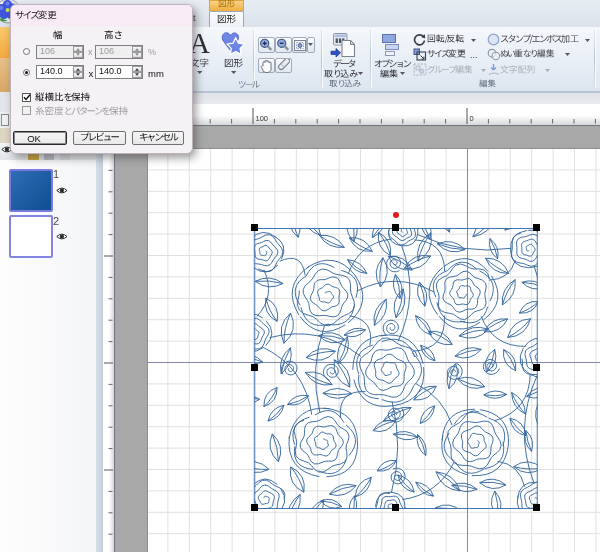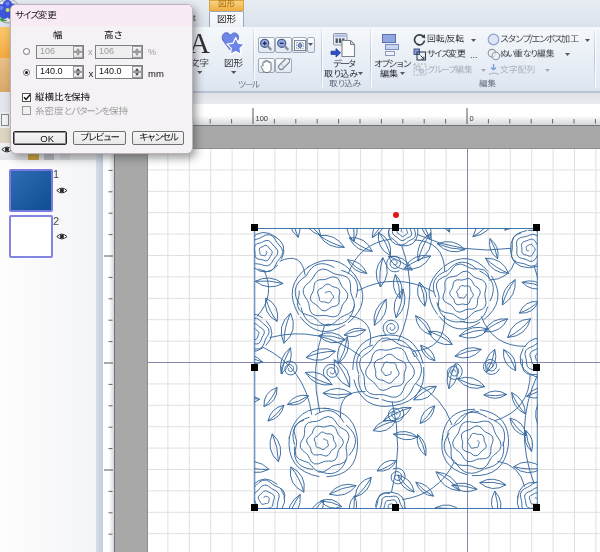--- a/index.html
+++ b/index.html
@@ -404,20 +404,20 @@
     <path d="M1 3.2 L3 5.4 L7 0.8" fill="none" stroke="#111" stroke-width="1.4"></path>
   </svg>
 <svg style="position:absolute;left:34.5px;top:91.5px;overflow:visible" width="57" height="11">
     <path transform="translate(0,8.4)" d="M7.0 -5.4L7.6 -5.4L7.6 0.1L7.0 0.1ZM5.7 -7.7L6.3 -7.9Q6.5 -7.5 6.7 -6.9Q6.9 -6.4 6.9 -6.0L6.3 -5.8Q6.3 -6.1 6.2 -6.4Q6.1 -6.7 6.0 -7.1Q5.9 -7.4 5.7 -7.7ZM6.2 -2.3Q6.3 -1.6 6.6 -1.1Q6.8 -0.6 7.1 -0.4Q7.3 -0.2 7.7 -0.1Q8.0 0.0 8.3 0.0Q8.4 0.0 8.6 0.0Q8.8 0.0 8.9 0.0Q9.1 0.0 9.2 0.0Q9.2 0.1 9.1 0.2Q9.1 0.3 9.1 0.4Q9.0 0.6 9.0 0.7L8.8 0.7L8.3 0.7Q7.8 0.7 7.5 0.5Q7.1 0.4 6.7 0.1Q6.4 -0.2 6.1 -0.7Q5.9 -1.2 5.7 -2.1ZM7.3 -3.2L9.0 -3.2L9.0 -2.6L7.3 -2.6ZM5.5 -5.7L9.1 -5.7L9.1 -5.1L5.5 -5.1ZM8.1 -8.0L8.8 -7.8Q8.7 -7.3 8.5 -6.8Q8.3 -6.2 8.1 -5.8L7.5 -6.0Q7.6 -6.2 7.7 -6.6Q7.9 -6.9 8.0 -7.3Q8.1 -7.7 8.1 -8.0ZM5.7 -3.8L6.2 -3.8L6.2 -3.0Q6.2 -2.4 6.2 -1.8Q6.1 -1.1 5.9 -0.5Q5.7 0.2 5.3 0.8Q5.2 0.7 5.1 0.6Q4.9 0.4 4.8 0.4Q5.2 -0.2 5.4 -0.8Q5.6 -1.4 5.6 -1.9Q5.7 -2.5 5.7 -3.0ZM4.5 -8.0L5.1 -7.8Q4.9 -7.4 4.7 -7.0Q4.5 -6.6 4.2 -6.2Q3.9 -5.9 3.7 -5.6Q3.6 -5.7 3.5 -5.7Q3.5 -5.8 3.4 -5.9Q3.3 -6.0 3.2 -6.0Q3.6 -6.4 3.9 -6.9Q4.3 -7.4 4.5 -8.0ZM4.8 -6.0L5.4 -5.9Q5.2 -5.4 4.9 -4.9Q4.6 -4.5 4.3 -4.1Q4.0 -3.6 3.7 -3.3Q3.7 -3.4 3.6 -3.5Q3.5 -3.6 3.4 -3.7Q3.4 -3.8 3.3 -3.8Q3.7 -4.3 4.1 -4.8Q4.5 -5.4 4.8 -6.0ZM1.7 -8.0L2.3 -7.8Q2.2 -7.4 2.0 -7.0Q1.8 -6.7 1.6 -6.3Q1.4 -6.0 1.3 -5.7L0.8 -5.9Q0.9 -6.2 1.1 -6.5Q1.3 -6.9 1.4 -7.3Q1.6 -7.7 1.7 -8.0ZM2.7 -6.9L3.3 -6.6Q3.0 -6.1 2.6 -5.5Q2.2 -4.9 1.9 -4.3Q1.5 -3.8 1.2 -3.4L0.7 -3.6Q1.0 -3.9 1.2 -4.3Q1.5 -4.7 1.8 -5.2Q2.0 -5.6 2.3 -6.1Q2.5 -6.5 2.7 -6.9ZM0.4 -6.0L0.7 -6.5Q0.9 -6.3 1.2 -6.0Q1.5 -5.8 1.7 -5.5Q1.9 -5.2 2.0 -5.0L1.6 -4.4Q1.5 -4.7 1.3 -5.0Q1.1 -5.2 0.8 -5.5Q0.6 -5.8 0.4 -6.0ZM2.3 -4.7L2.8 -4.9Q3.0 -4.6 3.1 -4.2Q3.3 -3.9 3.4 -3.6Q3.6 -3.3 3.6 -3.0L3.1 -2.8Q3.0 -3.0 2.9 -3.4Q2.8 -3.7 2.6 -4.0Q2.5 -4.4 2.3 -4.7ZM0.3 -3.8Q0.8 -3.8 1.6 -3.8Q2.4 -3.8 3.2 -3.8L3.2 -3.3Q2.4 -3.2 1.7 -3.2Q1.0 -3.2 0.4 -3.1ZM2.6 -2.4L3.1 -2.6Q3.3 -2.1 3.4 -1.6Q3.6 -1.1 3.6 -0.7L3.1 -0.5Q3.0 -0.9 2.9 -1.4Q2.8 -2.0 2.6 -2.4ZM0.7 -2.5L1.3 -2.5Q1.2 -1.8 1.1 -1.1Q0.9 -0.5 0.7 -0.0Q0.6 -0.1 0.5 -0.2Q0.3 -0.2 0.2 -0.3Q0.4 -0.7 0.6 -1.3Q0.7 -1.9 0.7 -2.5ZM1.7 -3.5L2.3 -3.5L2.3 0.8L1.7 0.8ZM4.1 -4.5L4.7 -5.0L4.8 -5.0L4.8 0.8L4.1 0.8ZM13.0 -5.6L18.6 -5.6L18.6 -4.9L13.0 -4.9ZM13.3 -7.1L18.4 -7.1L18.4 -6.5L13.3 -6.5ZM14.4 -8.0L15.1 -8.0L15.1 -5.2L14.4 -5.2ZM15.4 -5.2L16.1 -5.2L16.1 -1.3L15.4 -1.3ZM16.6 -8.0L17.3 -8.0L17.3 -5.1L16.6 -5.1ZM14.0 -2.4L14.0 -1.6L17.6 -1.6L17.6 -2.4ZM14.0 -3.7L14.0 -2.9L17.6 -2.9L17.6 -3.7ZM13.4 -4.2L18.3 -4.2L18.3 -1.0L13.4 -1.0ZM14.7 -0.8L15.3 -0.5Q15.0 -0.2 14.7 0.0Q14.3 0.2 13.9 0.4Q13.6 0.6 13.2 0.8Q13.1 0.7 13.0 0.5Q12.8 0.4 12.7 0.3Q13.1 0.2 13.5 -0.0Q13.8 -0.2 14.1 -0.4Q14.5 -0.6 14.7 -0.8ZM10.0 -5.9L13.1 -5.9L13.1 -5.3L10.0 -5.3ZM11.3 -8.0L12.0 -8.0L12.0 0.7L11.3 0.7ZM11.3 -5.5L11.7 -5.4Q11.6 -4.8 11.5 -4.2Q11.3 -3.6 11.1 -3.0Q10.9 -2.4 10.6 -1.9Q10.4 -1.4 10.1 -1.0Q10.1 -1.2 9.9 -1.4Q9.8 -1.5 9.8 -1.7Q10.0 -2.0 10.2 -2.4Q10.5 -2.9 10.7 -3.4Q10.9 -3.9 11.0 -4.5Q11.2 -5.0 11.3 -5.5ZM11.9 -4.6Q12.0 -4.5 12.2 -4.3Q12.4 -4.1 12.6 -3.8Q12.7 -3.5 12.9 -3.3Q13.1 -3.0 13.1 -2.9L12.7 -2.4Q12.7 -2.5 12.5 -2.8Q12.4 -3.1 12.2 -3.4Q12.0 -3.7 11.9 -3.9Q11.7 -4.2 11.6 -4.3ZM16.4 -0.4L16.9 -0.8Q17.2 -0.7 17.5 -0.4Q17.9 -0.2 18.2 -0.0Q18.5 0.2 18.7 0.3L18.2 0.8Q18.0 0.6 17.7 0.4Q17.4 0.2 17.0 -0.0Q16.7 -0.2 16.4 -0.4ZM21.1 -5.0L23.5 -5.0L23.5 -4.3L21.1 -4.3ZM20.6 -7.9L21.4 -7.9L21.4 -0.2L20.6 -0.0ZM19.4 -0.2Q19.9 -0.3 20.7 -0.5Q21.4 -0.6 22.2 -0.8Q23.0 -1.0 23.8 -1.2L23.9 -0.5Q23.1 -0.3 22.4 -0.1Q21.6 0.1 20.9 0.2Q20.2 0.4 19.6 0.5ZM27.3 -5.9L27.8 -5.3Q27.4 -5.0 26.9 -4.7Q26.3 -4.5 25.8 -4.2Q25.2 -4.0 24.7 -3.7Q24.7 -3.8 24.6 -4.0Q24.5 -4.2 24.4 -4.3Q25.0 -4.5 25.5 -4.8Q26.0 -5.1 26.5 -5.3Q27.0 -5.6 27.3 -5.9ZM24.2 -7.9L25.0 -7.9L25.0 -0.7Q25.0 -0.3 25.0 -0.2Q25.1 -0.1 25.5 -0.1Q25.6 -0.1 25.8 -0.1Q26.0 -0.1 26.2 -0.1Q26.4 -0.1 26.7 -0.1Q26.9 -0.1 27.0 -0.1Q27.2 -0.1 27.3 -0.3Q27.4 -0.4 27.5 -0.8Q27.5 -1.2 27.5 -1.8Q27.7 -1.8 27.9 -1.7Q28.0 -1.6 28.2 -1.5Q28.2 -0.8 28.1 -0.3Q27.9 0.2 27.7 0.4Q27.5 0.6 27.0 0.6Q27.0 0.6 26.8 0.6Q26.6 0.6 26.4 0.6Q26.2 0.6 26.0 0.6Q25.8 0.6 25.6 0.6Q25.5 0.6 25.4 0.6Q24.9 0.6 24.7 0.4Q24.4 0.3 24.3 0.0Q24.2 -0.2 24.2 -0.8ZM32.9 -7.5Q32.8 -7.2 32.7 -6.8Q32.6 -6.5 32.4 -6.0Q32.3 -5.5 32.0 -5.1Q31.8 -4.6 31.5 -4.3Q31.7 -4.4 31.9 -4.5Q32.1 -4.5 32.4 -4.6Q32.6 -4.6 32.8 -4.6Q33.3 -4.6 33.7 -4.3Q34.1 -4.0 34.1 -3.4Q34.1 -3.2 34.1 -3.0Q34.1 -2.7 34.1 -2.4Q34.1 -2.1 34.1 -1.8Q34.1 -1.5 34.1 -1.2L33.4 -1.2Q33.4 -1.4 33.4 -1.7Q33.4 -2.0 33.4 -2.2Q33.4 -2.5 33.4 -2.8Q33.4 -3.0 33.4 -3.2Q33.4 -3.6 33.2 -3.8Q32.9 -4.0 32.6 -4.0Q32.1 -4.0 31.7 -3.8Q31.2 -3.6 30.9 -3.3Q30.7 -3.1 30.5 -2.9Q30.3 -2.6 30.1 -2.3L29.4 -2.8Q30.1 -3.5 30.5 -4.1Q31.0 -4.6 31.3 -5.1Q31.6 -5.6 31.7 -6.0Q31.9 -6.4 32.0 -6.8Q32.1 -7.2 32.1 -7.6ZM29.6 -6.5Q30.0 -6.4 30.5 -6.4Q30.9 -6.4 31.2 -6.4Q31.9 -6.4 32.6 -6.4Q33.3 -6.4 34.1 -6.5Q34.8 -6.6 35.5 -6.7L35.5 -6.0Q35.0 -5.9 34.4 -5.9Q33.9 -5.8 33.3 -5.8Q32.7 -5.7 32.2 -5.7Q31.6 -5.7 31.2 -5.7Q31.0 -5.7 30.7 -5.7Q30.5 -5.7 30.2 -5.7Q29.9 -5.8 29.6 -5.8ZM36.9 -4.2Q36.8 -4.2 36.6 -4.1Q36.5 -4.1 36.3 -4.0Q36.2 -3.9 36.0 -3.9Q35.5 -3.7 34.9 -3.4Q34.2 -3.1 33.5 -2.8Q33.1 -2.5 32.7 -2.3Q32.3 -2.0 32.1 -1.7Q31.9 -1.5 31.9 -1.1Q31.9 -0.9 32.1 -0.7Q32.2 -0.5 32.4 -0.4Q32.7 -0.3 33.0 -0.3Q33.3 -0.3 33.6 -0.3Q34.2 -0.3 34.9 -0.3Q35.6 -0.4 36.2 -0.5L36.2 0.3Q35.9 0.3 35.4 0.3Q35.0 0.4 34.5 0.4Q34.0 0.4 33.6 0.4Q32.9 0.4 32.4 0.3Q31.8 0.2 31.5 -0.1Q31.2 -0.4 31.2 -1.0Q31.2 -1.5 31.4 -1.8Q31.6 -2.2 31.9 -2.5Q32.2 -2.8 32.7 -3.0Q33.1 -3.3 33.5 -3.5Q33.9 -3.7 34.3 -3.9Q34.7 -4.1 35.1 -4.2Q35.5 -4.4 35.8 -4.5Q36.0 -4.6 36.2 -4.7Q36.4 -4.8 36.6 -4.9ZM41.8 -4.7L42.5 -4.7L42.5 0.8L41.8 0.8ZM39.0 -3.3L45.2 -3.3L45.2 -2.7L39.0 -2.7ZM42.7 -3.1Q43.0 -2.5 43.4 -1.9Q43.9 -1.4 44.4 -0.9Q44.9 -0.5 45.4 -0.2Q45.3 -0.1 45.2 -0.0Q45.1 0.1 45.1 0.2Q45.0 0.3 44.9 0.4Q44.4 0.0 43.9 -0.5Q43.4 -1.0 42.9 -1.6Q42.5 -2.2 42.1 -2.9ZM41.6 -3.1L42.2 -2.9Q41.9 -2.3 41.4 -1.6Q40.9 -1.0 40.4 -0.5Q39.8 0.0 39.2 0.3Q39.2 0.3 39.1 0.1Q39.0 0.0 38.9 -0.1Q38.8 -0.2 38.7 -0.2Q39.3 -0.5 39.8 -1.0Q40.4 -1.4 40.9 -2.0Q41.3 -2.5 41.6 -3.1ZM40.4 -6.9L40.4 -5.2L43.9 -5.2L43.9 -6.9ZM39.7 -7.5L44.6 -7.5L44.6 -4.5L39.7 -4.5ZM38.7 -8.0L39.4 -7.7Q39.1 -6.9 38.7 -6.2Q38.2 -5.4 37.7 -4.7Q37.2 -4.0 36.7 -3.5Q36.7 -3.6 36.6 -3.7Q36.5 -3.8 36.5 -4.0Q36.4 -4.1 36.3 -4.2Q36.8 -4.6 37.2 -5.3Q37.7 -5.9 38.1 -6.5Q38.5 -7.2 38.7 -8.0ZM37.7 -5.5L38.4 -6.2L38.4 -6.2L38.4 0.7L37.7 0.7ZM49.5 -6.7L54.3 -6.7L54.3 -6.1L49.5 -6.1ZM49.1 -3.2L54.7 -3.2L54.7 -2.5L49.1 -2.5ZM49.0 -4.9L54.7 -4.9L54.7 -4.2L49.0 -4.2ZM51.6 -7.9L52.2 -7.9L52.2 -4.5L51.6 -4.5ZM52.8 -4.4L53.5 -4.4L53.5 -0.1Q53.5 0.2 53.4 0.4Q53.3 0.5 53.1 0.6Q52.9 0.7 52.5 0.7Q52.2 0.7 51.7 0.7Q51.6 0.6 51.6 0.4Q51.5 0.2 51.4 0.1Q51.8 0.1 52.2 0.1Q52.5 0.1 52.6 0.1Q52.7 0.1 52.8 0.0Q52.8 -0.0 52.8 -0.1ZM49.9 -1.9L50.4 -2.3Q50.6 -2.0 50.8 -1.7Q51.0 -1.4 51.2 -1.1Q51.4 -0.8 51.5 -0.6L50.9 -0.2Q50.8 -0.5 50.6 -0.8Q50.5 -1.1 50.3 -1.4Q50.1 -1.7 49.9 -1.9ZM45.9 -2.9Q46.4 -3.1 47.2 -3.3Q48.0 -3.6 48.8 -3.8L48.9 -3.2Q48.2 -2.9 47.4 -2.7Q46.7 -2.4 46.0 -2.2ZM46.0 -6.1L48.9 -6.1L48.9 -5.4L46.0 -5.4ZM47.2 -8.0L47.9 -8.0L47.9 -0.1Q47.9 0.2 47.8 0.4Q47.7 0.5 47.6 0.6Q47.4 0.7 47.1 0.7Q46.8 0.7 46.4 0.7Q46.4 0.6 46.3 0.4Q46.2 0.2 46.2 0.1Q46.5 0.1 46.7 0.1Q47.0 0.1 47.1 0.1Q47.1 0.1 47.2 0.0Q47.2 0.0 47.2 -0.1Z" fill="#111"></path>
   </svg>
 <div class="abs" style="left:21.5px;top:106px;width:9px;height:9px;border:1px solid #9a9a9a;background:#f2f1f1"></div>
 <svg style="position:absolute;left:35.0px;top:105.5px;overflow:visible" width="95" height="11">
     <path transform="translate(0,8.4)" d="M2.5 -2.1L3.3 -1.9Q3.0 -1.4 2.6 -1.0Q2.2 -0.6 1.9 -0.2Q1.5 0.2 1.1 0.5Q1.0 0.4 0.9 0.3Q0.8 0.2 0.7 0.1Q0.5 0.1 0.5 0.0Q1.0 -0.4 1.6 -1.0Q2.1 -1.5 2.5 -2.1ZM6.1 -1.8L6.7 -2.1Q7.1 -1.8 7.6 -1.4Q8.0 -1.0 8.4 -0.7Q8.8 -0.3 9.0 0.0L8.4 0.4Q8.1 0.1 7.8 -0.3Q7.4 -0.6 7.0 -1.0Q6.5 -1.4 6.1 -1.8ZM1.1 -5.9L1.6 -6.4Q2.0 -6.2 2.5 -5.8Q3.1 -5.5 3.5 -5.2Q4.0 -4.8 4.3 -4.5L3.8 -4.0Q3.5 -4.2 3.0 -4.6Q2.6 -4.9 2.1 -5.3Q1.6 -5.6 1.1 -5.9ZM6.2 -4.7L6.8 -5.0Q7.2 -4.7 7.7 -4.2Q8.1 -3.7 8.5 -3.3Q8.9 -2.8 9.1 -2.5L8.5 -2.1Q8.3 -2.4 7.9 -2.9Q7.5 -3.3 7.1 -3.8Q6.6 -4.3 6.2 -4.7ZM4.3 -3.1L5.1 -3.1L5.1 0.8L4.3 0.8ZM0.5 -3.4Q1.2 -3.5 2.1 -3.5Q2.9 -3.5 4.0 -3.5Q5.0 -3.5 6.0 -3.6Q7.1 -3.6 8.1 -3.6L8.1 -2.9Q7.1 -2.9 6.0 -2.9Q5.0 -2.8 4.0 -2.8Q3.0 -2.8 2.1 -2.7Q1.3 -2.7 0.6 -2.7ZM6.4 -7.1L7.2 -6.7Q6.7 -6.2 6.2 -5.7Q5.6 -5.2 5.1 -4.7Q4.5 -4.2 3.9 -3.7Q3.4 -3.3 2.8 -2.9L2.3 -3.3Q2.8 -3.6 3.4 -4.1Q3.9 -4.6 4.5 -5.1Q5.0 -5.6 5.5 -6.1Q6.0 -6.6 6.4 -7.1ZM4.0 -8.0L4.7 -7.7Q4.4 -7.3 4.0 -6.9Q3.6 -6.5 3.3 -6.1Q2.9 -5.7 2.6 -5.4L2.0 -5.7Q2.3 -6.0 2.7 -6.4Q3.1 -6.8 3.4 -7.3Q3.7 -7.7 4.0 -8.0ZM11.2 -5.3L11.8 -5.0Q11.6 -4.5 11.3 -4.0Q11.0 -3.5 10.5 -3.2L9.9 -3.6Q10.4 -3.8 10.8 -4.3Q11.1 -4.8 11.2 -5.3ZM12.4 -5.4L13.0 -5.4L13.0 -3.6Q13.0 -3.4 13.2 -3.3Q13.3 -3.2 13.7 -3.2Q13.8 -3.2 14.0 -3.2Q14.2 -3.2 14.5 -3.2Q14.8 -3.2 15.1 -3.2Q15.4 -3.2 15.5 -3.2Q15.7 -3.2 15.8 -3.3Q15.9 -3.4 16.0 -3.6Q16.0 -3.8 16.0 -4.2Q16.1 -4.1 16.3 -4.1Q16.5 -4.0 16.6 -4.0Q16.6 -3.4 16.5 -3.2Q16.4 -2.9 16.2 -2.8Q15.9 -2.7 15.5 -2.7Q15.5 -2.7 15.3 -2.7Q15.1 -2.7 14.8 -2.7Q14.6 -2.7 14.3 -2.7Q14.1 -2.7 13.9 -2.7Q13.7 -2.7 13.6 -2.7Q13.1 -2.7 12.9 -2.7Q12.6 -2.8 12.5 -3.0Q12.4 -3.2 12.4 -3.5ZM12.8 -6.0L13.2 -6.4Q13.5 -6.3 13.8 -6.1Q14.1 -5.9 14.4 -5.7Q14.7 -5.5 14.9 -5.4L14.5 -4.9Q14.3 -5.1 14.0 -5.3Q13.8 -5.5 13.5 -5.7Q13.1 -5.8 12.8 -6.0ZM16.4 -4.9L16.9 -5.2Q17.3 -4.9 17.6 -4.6Q17.9 -4.3 18.2 -4.0Q18.5 -3.7 18.6 -3.4L18.1 -3.0Q17.9 -3.3 17.7 -3.6Q17.4 -3.9 17.1 -4.3Q16.7 -4.6 16.4 -4.9ZM15.9 -6.0L16.6 -5.7Q15.9 -4.8 14.9 -4.1Q13.9 -3.4 12.7 -2.8Q11.5 -2.3 10.3 -2.0Q10.2 -2.1 10.2 -2.2Q10.1 -2.3 10.0 -2.4Q9.9 -2.5 9.9 -2.6Q11.1 -2.9 12.3 -3.4Q13.4 -3.8 14.4 -4.5Q15.3 -5.1 15.9 -6.0ZM13.9 -2.5L14.6 -2.5L14.6 0.0L13.9 0.0ZM11.0 -2.0L11.7 -2.0L11.7 0.8L11.0 0.8ZM16.9 -2.0L17.6 -2.0L17.6 0.7L16.9 0.7ZM11.4 -0.3L17.2 -0.3L17.2 0.3L11.4 0.3ZM13.9 -8.0L14.6 -8.0L14.6 -6.7L13.9 -6.7ZM10.2 -7.2L18.3 -7.2L18.3 -5.3L17.6 -5.3L17.6 -6.5L10.9 -6.5L10.9 -5.3L10.2 -5.3ZM21.1 -5.3L27.9 -5.3L27.9 -4.7L21.1 -4.7ZM21.3 -2.5L26.7 -2.5L26.7 -2.0L21.3 -2.0ZM22.7 -6.1L23.3 -6.1L23.3 -3.7L25.7 -3.7L25.7 -6.1L26.4 -6.1L26.4 -3.2L22.7 -3.2ZM26.5 -2.5L26.7 -2.5L26.8 -2.6L27.2 -2.3Q26.8 -1.6 26.2 -1.1Q25.6 -0.5 24.8 -0.2Q24.0 0.2 23.1 0.4Q22.2 0.6 21.2 0.8Q21.2 0.6 21.1 0.5Q21.0 0.3 20.9 0.2Q21.8 0.1 22.7 -0.1Q23.5 -0.3 24.3 -0.6Q25.0 -0.9 25.6 -1.4Q26.2 -1.8 26.5 -2.4ZM23.0 -2.0Q23.4 -1.4 24.2 -1.0Q25.0 -0.5 26.0 -0.2Q27.0 0.0 28.1 0.2Q28.1 0.2 28.0 0.3Q27.9 0.5 27.8 0.6Q27.8 0.7 27.7 0.8Q26.5 0.6 25.5 0.3Q24.5 -0.0 23.7 -0.6Q22.9 -1.1 22.4 -1.8ZM23.7 -8.0L24.4 -8.0L24.4 -6.7L23.7 -6.7ZM20.5 -7.0L28.0 -7.0L28.0 -6.4L20.5 -6.4ZM20.1 -7.0L20.8 -7.0L20.8 -4.3Q20.8 -3.7 20.8 -3.1Q20.8 -2.4 20.7 -1.7Q20.6 -1.1 20.4 -0.4Q20.2 0.2 19.9 0.8Q19.8 0.7 19.7 0.6Q19.6 0.6 19.5 0.5Q19.4 0.4 19.3 0.4Q19.6 -0.1 19.8 -0.7Q19.9 -1.3 20.0 -1.9Q20.1 -2.6 20.1 -3.2Q20.1 -3.8 20.1 -4.3ZM36.2 -5.7Q36.1 -5.6 35.9 -5.5Q35.7 -5.4 35.5 -5.3Q35.3 -5.1 34.9 -5.0Q34.6 -4.8 34.2 -4.6Q33.8 -4.4 33.4 -4.2Q33.0 -3.9 32.6 -3.7Q32.0 -3.3 31.6 -2.8Q31.2 -2.3 31.2 -1.8Q31.2 -1.2 31.8 -0.8Q32.3 -0.5 33.5 -0.5Q34.0 -0.5 34.5 -0.5Q35.1 -0.6 35.6 -0.7Q36.1 -0.7 36.5 -0.8L36.5 0.0Q36.1 0.1 35.7 0.1Q35.2 0.2 34.6 0.2Q34.1 0.3 33.5 0.3Q32.8 0.3 32.3 0.2Q31.7 0.0 31.3 -0.2Q30.9 -0.4 30.6 -0.8Q30.4 -1.2 30.4 -1.7Q30.4 -2.2 30.6 -2.7Q30.8 -3.1 31.3 -3.5Q31.7 -3.9 32.2 -4.3Q32.6 -4.5 33.0 -4.7Q33.4 -5.0 33.8 -5.2Q34.2 -5.4 34.6 -5.6Q34.9 -5.8 35.1 -5.9Q35.3 -6.0 35.5 -6.1Q35.7 -6.2 35.8 -6.4ZM31.4 -7.4Q31.6 -6.8 31.9 -6.2Q32.2 -5.6 32.4 -5.1Q32.7 -4.6 32.9 -4.2L32.2 -3.8Q32.0 -4.2 31.7 -4.8Q31.5 -5.3 31.2 -5.9Q30.9 -6.5 30.7 -7.1ZM43.5 -6.6Q43.5 -6.4 43.7 -6.2Q43.9 -6.0 44.2 -6.0Q44.4 -6.0 44.6 -6.2Q44.8 -6.4 44.8 -6.6Q44.8 -6.9 44.6 -7.1Q44.4 -7.3 44.2 -7.3Q43.9 -7.3 43.7 -7.1Q43.5 -6.9 43.5 -6.6ZM43.1 -6.6Q43.1 -6.9 43.2 -7.2Q43.4 -7.4 43.6 -7.5Q43.9 -7.7 44.2 -7.7Q44.5 -7.7 44.7 -7.5Q44.9 -7.4 45.1 -7.2Q45.2 -6.9 45.2 -6.6Q45.2 -6.3 45.1 -6.1Q44.9 -5.8 44.7 -5.7Q44.5 -5.6 44.2 -5.6Q43.9 -5.6 43.6 -5.7Q43.4 -5.8 43.2 -6.1Q43.1 -6.3 43.1 -6.6ZM38.2 -2.9Q38.3 -3.2 38.5 -3.7Q38.6 -4.1 38.7 -4.6Q38.9 -5.0 39.0 -5.5Q39.1 -6.0 39.1 -6.4L40.0 -6.2Q39.9 -6.1 39.9 -6.0Q39.9 -5.9 39.8 -5.7Q39.8 -5.6 39.8 -5.5Q39.7 -5.3 39.6 -4.9Q39.6 -4.6 39.4 -4.2Q39.3 -3.8 39.2 -3.3Q39.1 -2.9 38.9 -2.5Q38.7 -2.1 38.5 -1.6Q38.3 -1.2 38.0 -0.8Q37.8 -0.3 37.5 0.1L36.7 -0.3Q37.2 -0.9 37.5 -1.6Q37.9 -2.3 38.2 -2.9ZM42.8 -3.2Q42.7 -3.6 42.5 -4.0Q42.4 -4.4 42.2 -4.8Q42.0 -5.2 41.8 -5.6Q41.6 -6.0 41.5 -6.2L42.2 -6.5Q42.4 -6.2 42.6 -5.9Q42.7 -5.5 42.9 -5.1Q43.1 -4.7 43.3 -4.3Q43.5 -3.9 43.6 -3.5Q43.8 -3.1 43.9 -2.7Q44.1 -2.3 44.2 -1.8Q44.4 -1.4 44.5 -1.0Q44.7 -0.5 44.8 -0.2L43.9 0.0Q43.8 -0.4 43.6 -1.0Q43.4 -1.6 43.2 -2.1Q43.1 -2.7 42.8 -3.2ZM47.6 -4.4Q48.1 -4.1 48.6 -3.8Q49.1 -3.4 49.6 -3.1Q50.1 -2.7 50.6 -2.4Q51.0 -2.1 51.4 -1.8L50.8 -1.1Q50.5 -1.4 50.0 -1.8Q49.6 -2.1 49.1 -2.5Q48.6 -2.9 48.1 -3.2Q47.6 -3.6 47.1 -3.8ZM52.0 -6.1Q51.9 -6.0 51.9 -5.8Q51.8 -5.7 51.8 -5.6Q51.6 -5.1 51.4 -4.5Q51.1 -4.0 50.8 -3.4Q50.5 -2.8 50.0 -2.3Q49.4 -1.5 48.5 -0.8Q47.5 -0.1 46.1 0.4L45.5 -0.2Q46.4 -0.4 47.1 -0.8Q47.8 -1.3 48.4 -1.7Q49.0 -2.2 49.4 -2.7Q49.8 -3.2 50.1 -3.7Q50.4 -4.2 50.6 -4.7Q50.8 -5.3 50.9 -5.7L47.4 -5.7L47.7 -6.4L50.7 -6.4Q50.9 -6.4 51.1 -6.4Q51.3 -6.4 51.4 -6.5ZM48.8 -7.5Q48.7 -7.3 48.6 -7.1Q48.4 -6.8 48.4 -6.7Q48.1 -6.2 47.6 -5.6Q47.2 -4.9 46.6 -4.3Q46.0 -3.7 45.2 -3.2L44.6 -3.7Q45.4 -4.2 46.0 -4.8Q46.6 -5.4 47.0 -6.0Q47.4 -6.6 47.6 -7.0Q47.7 -7.1 47.8 -7.3Q47.9 -7.6 47.9 -7.7ZM52.3 -4.1Q52.4 -4.1 52.6 -4.1Q52.8 -4.1 53.1 -4.1Q53.3 -4.1 53.6 -4.1Q53.7 -4.1 54.1 -4.1Q54.4 -4.1 54.8 -4.1Q55.2 -4.1 55.7 -4.1Q56.2 -4.1 56.7 -4.1Q57.2 -4.1 57.6 -4.1Q58.0 -4.1 58.3 -4.1Q58.6 -4.1 58.8 -4.1Q59.2 -4.1 59.4 -4.1Q59.7 -4.1 59.8 -4.1L59.8 -3.2Q59.7 -3.2 59.4 -3.2Q59.1 -3.2 58.8 -3.2Q58.7 -3.2 58.3 -3.2Q58.0 -3.2 57.6 -3.2Q57.2 -3.2 56.7 -3.2Q56.2 -3.2 55.7 -3.2Q55.2 -3.2 54.8 -3.2Q54.4 -3.2 54.1 -3.2Q53.7 -3.2 53.6 -3.2Q53.2 -3.2 52.8 -3.2Q52.5 -3.2 52.3 -3.2ZM61.1 -7.0Q61.3 -6.8 61.6 -6.5Q62.0 -6.3 62.3 -6.0Q62.7 -5.7 63.0 -5.5Q63.3 -5.2 63.5 -5.0L62.9 -4.4Q62.7 -4.6 62.4 -4.8Q62.1 -5.1 61.8 -5.4Q61.4 -5.7 61.1 -5.9Q60.8 -6.2 60.5 -6.4ZM60.2 -0.6Q61.1 -0.7 61.8 -0.9Q62.5 -1.2 63.0 -1.4Q63.6 -1.7 64.0 -2.0Q64.8 -2.4 65.4 -3.0Q66.0 -3.6 66.5 -4.3Q66.9 -4.9 67.2 -5.5L67.7 -4.7Q67.3 -4.1 66.9 -3.5Q66.4 -2.9 65.8 -2.3Q65.2 -1.8 64.5 -1.3Q64.0 -1.0 63.4 -0.7Q62.9 -0.4 62.2 -0.2Q61.5 0.0 60.7 0.2ZM70.9 -7.5Q70.8 -7.2 70.7 -6.8Q70.6 -6.5 70.4 -6.0Q70.3 -5.5 70.0 -5.1Q69.8 -4.6 69.5 -4.3Q69.7 -4.4 69.9 -4.5Q70.1 -4.5 70.4 -4.6Q70.6 -4.6 70.8 -4.6Q71.3 -4.6 71.7 -4.3Q72.1 -4.0 72.1 -3.4Q72.1 -3.2 72.1 -3.0Q72.1 -2.7 72.1 -2.4Q72.1 -2.1 72.1 -1.8Q72.1 -1.5 72.1 -1.2L71.4 -1.2Q71.4 -1.4 71.4 -1.7Q71.4 -2.0 71.4 -2.2Q71.4 -2.5 71.4 -2.8Q71.4 -3.0 71.4 -3.2Q71.4 -3.6 71.2 -3.8Q70.9 -4.0 70.6 -4.0Q70.1 -4.0 69.7 -3.8Q69.2 -3.6 68.9 -3.3Q68.7 -3.1 68.5 -2.9Q68.3 -2.6 68.1 -2.3L67.4 -2.8Q68.1 -3.5 68.5 -4.1Q69.0 -4.6 69.3 -5.1Q69.6 -5.6 69.7 -6.0Q69.9 -6.4 70.0 -6.8Q70.1 -7.2 70.1 -7.6ZM67.6 -6.5Q68.0 -6.4 68.5 -6.4Q68.9 -6.4 69.2 -6.4Q69.9 -6.4 70.6 -6.4Q71.3 -6.4 72.1 -6.5Q72.8 -6.6 73.5 -6.7L73.5 -6.0Q73.0 -5.9 72.4 -5.9Q71.9 -5.8 71.3 -5.8Q70.7 -5.7 70.2 -5.7Q69.6 -5.7 69.2 -5.7Q69.0 -5.7 68.7 -5.7Q68.5 -5.7 68.2 -5.7Q67.9 -5.8 67.6 -5.8ZM74.9 -4.2Q74.8 -4.2 74.6 -4.1Q74.5 -4.1 74.3 -4.0Q74.2 -3.9 74.0 -3.9Q73.5 -3.7 72.9 -3.4Q72.2 -3.1 71.5 -2.8Q71.1 -2.5 70.7 -2.3Q70.3 -2.0 70.1 -1.7Q69.9 -1.5 69.9 -1.1Q69.9 -0.9 70.1 -0.7Q70.2 -0.5 70.4 -0.4Q70.7 -0.3 71.0 -0.3Q71.3 -0.3 71.6 -0.3Q72.2 -0.3 72.9 -0.3Q73.6 -0.4 74.2 -0.5L74.2 0.3Q73.9 0.3 73.4 0.3Q73.0 0.4 72.5 0.4Q72.0 0.4 71.6 0.4Q70.9 0.4 70.4 0.3Q69.8 0.2 69.5 -0.1Q69.2 -0.4 69.2 -1.0Q69.2 -1.5 69.4 -1.8Q69.6 -2.2 69.9 -2.5Q70.2 -2.8 70.7 -3.0Q71.1 -3.3 71.5 -3.5Q71.9 -3.7 72.3 -3.9Q72.7 -4.1 73.1 -4.2Q73.5 -4.4 73.8 -4.5Q74.0 -4.6 74.2 -4.7Q74.4 -4.8 74.6 -4.9ZM79.8 -4.7L80.5 -4.7L80.5 0.8L79.8 0.8ZM77.0 -3.3L83.2 -3.3L83.2 -2.7L77.0 -2.7ZM80.7 -3.1Q81.0 -2.5 81.4 -1.9Q81.9 -1.4 82.4 -0.9Q82.9 -0.5 83.4 -0.2Q83.3 -0.1 83.2 -0.0Q83.1 0.1 83.1 0.2Q83.0 0.3 82.9 0.4Q82.4 0.0 81.9 -0.5Q81.4 -1.0 80.9 -1.6Q80.5 -2.2 80.1 -2.9ZM79.6 -3.1L80.2 -2.9Q79.9 -2.3 79.4 -1.6Q78.9 -1.0 78.4 -0.5Q77.8 0.0 77.2 0.3Q77.2 0.3 77.1 0.1Q77.0 0.0 76.9 -0.1Q76.8 -0.2 76.7 -0.2Q77.3 -0.5 77.8 -1.0Q78.4 -1.4 78.9 -2.0Q79.3 -2.5 79.6 -3.1ZM78.4 -6.9L78.4 -5.2L81.9 -5.2L81.9 -6.9ZM77.7 -7.5L82.6 -7.5L82.6 -4.5L77.7 -4.5ZM76.7 -8.0L77.4 -7.7Q77.1 -6.9 76.7 -6.2Q76.2 -5.4 75.7 -4.7Q75.2 -4.0 74.7 -3.5Q74.7 -3.6 74.6 -3.7Q74.5 -3.8 74.5 -4.0Q74.4 -4.1 74.3 -4.2Q74.8 -4.6 75.2 -5.3Q75.7 -5.9 76.1 -6.5Q76.5 -7.2 76.7 -8.0ZM75.7 -5.5L76.4 -6.2L76.4 -6.2L76.4 0.7L75.7 0.7ZM87.5 -6.7L92.3 -6.7L92.3 -6.1L87.5 -6.1ZM87.1 -3.2L92.7 -3.2L92.7 -2.5L87.1 -2.5ZM87.0 -4.9L92.7 -4.9L92.7 -4.2L87.0 -4.2ZM89.6 -7.9L90.2 -7.9L90.2 -4.5L89.6 -4.5ZM90.8 -4.4L91.5 -4.4L91.5 -0.1Q91.5 0.2 91.4 0.4Q91.3 0.5 91.1 0.6Q90.9 0.7 90.5 0.7Q90.2 0.7 89.7 0.7Q89.6 0.6 89.6 0.4Q89.5 0.2 89.4 0.1Q89.8 0.1 90.2 0.1Q90.5 0.1 90.6 0.1Q90.7 0.1 90.8 0.0Q90.8 -0.0 90.8 -0.1ZM87.9 -1.9L88.4 -2.3Q88.6 -2.0 88.8 -1.7Q89.0 -1.4 89.2 -1.1Q89.4 -0.8 89.5 -0.6L88.9 -0.2Q88.8 -0.5 88.6 -0.8Q88.5 -1.1 88.3 -1.4Q88.1 -1.7 87.9 -1.9ZM83.9 -2.9Q84.4 -3.1 85.2 -3.3Q86.0 -3.6 86.8 -3.8L86.9 -3.2Q86.2 -2.9 85.4 -2.7Q84.7 -2.4 84.0 -2.2ZM84.0 -6.1L86.9 -6.1L86.9 -5.4L84.0 -5.4ZM85.2 -8.0L85.9 -8.0L85.9 -0.1Q85.9 0.2 85.8 0.4Q85.7 0.5 85.6 0.6Q85.4 0.7 85.1 0.7Q84.8 0.7 84.4 0.7Q84.4 0.6 84.3 0.4Q84.2 0.2 84.2 0.1Q84.5 0.1 84.7 0.1Q85.0 0.1 85.1 0.1Q85.1 0.1 85.2 0.0Q85.2 0.0 85.2 -0.1Z" fill="#9b9b9b"></path>
   </svg>
 <div class="abs" style="left:13px;top:130.5px;width:54px;height:14.5px;background:linear-gradient(#f6f6f6,#e8e8e8);border:1.5px solid #2a2a2a;box-shadow:inset 0 0 0 1px #8a8a8a;border-radius:2px"></div>
-<div class="abs" style="left:0;top:132.5px;width:54px;height:15px;text-align:right;font-size:9.5px;color:#111">OK</div>
+<div class="abs" style="left:7px;top:132.5px;width:54px;height:15px;text-align:center;font-size:9.5px;color:#111">OK</div>
 <div class="abs" style="left:72.5px;top:130.5px;width:53px;height:14.5px;background:linear-gradient(#f6f6f6,#e8e8e8);border:1px solid #707070;border-radius:2px"></div>
 <svg style="position:absolute;left:80.0px;top:132.0px;overflow:visible" width="39" height="11">
     <path transform="translate(0,8.4)" d="M7.7 -6.8Q7.7 -6.6 7.8 -6.4Q8.0 -6.2 8.3 -6.2Q8.5 -6.2 8.7 -6.4Q8.9 -6.6 8.9 -6.8Q8.9 -7.1 8.7 -7.3Q8.5 -7.5 8.3 -7.5Q8.0 -7.5 7.8 -7.3Q7.7 -7.1 7.7 -6.8ZM7.2 -6.8Q7.2 -7.1 7.4 -7.4Q7.5 -7.6 7.7 -7.7Q8.0 -7.9 8.3 -7.9Q8.6 -7.9 8.8 -7.7Q9.1 -7.6 9.2 -7.4Q9.3 -7.1 9.3 -6.8Q9.3 -6.5 9.2 -6.3Q9.1 -6.0 8.8 -5.9Q8.6 -5.8 8.3 -5.8Q8.0 -5.8 7.7 -5.9Q7.5 -6.0 7.4 -6.3Q7.2 -6.5 7.2 -6.8ZM8.0 -6.2Q8.0 -6.1 8.0 -6.0Q7.9 -5.9 7.9 -5.7Q7.8 -5.3 7.7 -4.9Q7.6 -4.4 7.4 -3.9Q7.2 -3.5 7.0 -3.0Q6.8 -2.6 6.5 -2.2Q6.0 -1.7 5.5 -1.2Q5.0 -0.7 4.3 -0.3Q3.6 0.1 2.7 0.3L2.1 -0.4Q3.0 -0.6 3.7 -1.0Q4.4 -1.3 4.9 -1.7Q5.4 -2.2 5.8 -2.7Q6.1 -3.1 6.4 -3.6Q6.6 -4.2 6.8 -4.7Q7.0 -5.3 7.0 -5.8Q6.9 -5.8 6.5 -5.8Q6.2 -5.8 5.7 -5.8Q5.2 -5.8 4.6 -5.8Q4.1 -5.8 3.6 -5.8Q3.1 -5.8 2.7 -5.8Q2.3 -5.8 2.2 -5.8Q1.9 -5.8 1.7 -5.7Q1.4 -5.7 1.2 -5.7L1.2 -6.6Q1.4 -6.6 1.5 -6.5Q1.7 -6.5 1.9 -6.5Q2.0 -6.5 2.2 -6.5Q2.3 -6.5 2.6 -6.5Q2.9 -6.5 3.3 -6.5Q3.7 -6.5 4.2 -6.5Q4.6 -6.5 5.1 -6.5Q5.5 -6.5 5.9 -6.5Q6.3 -6.5 6.6 -6.5Q6.9 -6.5 7.0 -6.5Q7.1 -6.5 7.2 -6.5Q7.3 -6.5 7.5 -6.6ZM9.7 -0.3Q9.8 -0.4 9.8 -0.5Q9.8 -0.6 9.8 -0.8Q9.8 -0.9 9.8 -1.3Q9.8 -1.7 9.8 -2.2Q9.8 -2.8 9.8 -3.4Q9.8 -4.0 9.8 -4.5Q9.8 -5.1 9.8 -5.5Q9.8 -6.0 9.8 -6.2Q9.8 -6.3 9.8 -6.5Q9.8 -6.7 9.8 -6.8Q9.7 -7.0 9.7 -7.1L10.7 -7.1Q10.6 -6.9 10.6 -6.7Q10.6 -6.4 10.6 -6.2Q10.6 -6.0 10.6 -5.7Q10.6 -5.3 10.6 -4.8Q10.6 -4.4 10.6 -3.9Q10.6 -3.3 10.6 -2.9Q10.6 -2.4 10.6 -1.9Q10.6 -1.5 10.6 -1.2Q10.6 -0.9 10.6 -0.8Q11.3 -1.0 12.0 -1.3Q12.7 -1.6 13.4 -2.0Q14.1 -2.5 14.7 -3.0Q15.3 -3.5 15.8 -4.1L16.2 -3.4Q15.3 -2.2 13.9 -1.4Q12.4 -0.5 10.7 0.0Q10.6 0.0 10.5 0.1Q10.4 0.1 10.3 0.2ZM22.1 -7.4Q22.2 -7.3 22.4 -7.0Q22.5 -6.8 22.7 -6.6Q22.8 -6.3 22.9 -6.1L22.4 -5.9Q22.2 -6.2 22.0 -6.6Q21.8 -7.0 21.6 -7.2ZM23.2 -7.8Q23.3 -7.6 23.4 -7.4Q23.6 -7.2 23.7 -6.9Q23.9 -6.7 24.0 -6.5L23.4 -6.3Q23.3 -6.6 23.1 -7.0Q22.9 -7.3 22.7 -7.6ZM17.9 -7.1Q17.8 -7.0 17.8 -6.8Q17.8 -6.6 17.8 -6.4Q17.8 -6.2 17.8 -5.9Q17.8 -5.5 17.8 -5.0Q17.8 -4.5 17.8 -3.9Q17.8 -3.4 17.8 -2.8Q17.8 -2.3 17.8 -1.9Q17.8 -1.5 17.8 -1.3Q17.8 -1.0 18.0 -0.8Q18.1 -0.7 18.5 -0.6Q18.7 -0.6 19.0 -0.6Q19.4 -0.6 19.7 -0.6Q20.1 -0.6 20.5 -0.6Q21.0 -0.6 21.4 -0.6Q21.9 -0.7 22.3 -0.7Q22.7 -0.8 23.0 -0.9L23.0 0.0Q22.6 0.1 22.0 0.1Q21.4 0.1 20.8 0.2Q20.2 0.2 19.7 0.2Q19.3 0.2 18.9 0.2Q18.5 0.2 18.2 0.1Q17.6 0.0 17.3 -0.3Q17.0 -0.6 17.0 -1.1Q17.0 -1.4 17.0 -1.8Q17.0 -2.2 17.0 -2.8Q17.0 -3.3 17.0 -3.9Q17.0 -4.5 17.0 -5.0Q17.0 -5.5 17.0 -5.9Q17.0 -6.2 17.0 -6.4Q17.0 -6.5 17.0 -6.6Q17.0 -6.7 17.0 -6.9Q17.0 -7.0 17.0 -7.1ZM17.5 -4.1Q17.9 -4.2 18.4 -4.4Q18.9 -4.5 19.5 -4.7Q20.0 -4.8 20.5 -5.0Q21.0 -5.2 21.4 -5.4Q21.6 -5.5 21.8 -5.6Q22.0 -5.7 22.2 -5.8L22.6 -5.0Q22.4 -5.0 22.1 -4.8Q21.9 -4.7 21.7 -4.7Q21.2 -4.5 20.7 -4.3Q20.1 -4.1 19.6 -3.9Q19.0 -3.8 18.4 -3.6Q17.9 -3.5 17.5 -3.3ZM29.8 -4.5Q29.8 -4.5 29.8 -4.4Q29.7 -4.3 29.7 -4.2Q29.7 -4.0 29.7 -3.6Q29.6 -3.3 29.5 -2.8Q29.5 -2.4 29.4 -1.9Q29.3 -1.5 29.3 -1.1Q29.2 -0.8 29.2 -0.6L28.4 -0.6Q28.4 -0.7 28.5 -1.1Q28.5 -1.4 28.6 -1.8Q28.7 -2.3 28.7 -2.7Q28.8 -3.1 28.8 -3.5Q28.9 -3.8 28.9 -4.0Q28.7 -4.0 28.4 -4.0Q28.0 -4.0 27.7 -4.0Q27.3 -4.0 26.9 -4.0Q26.5 -4.0 26.2 -4.0Q26.0 -4.0 25.9 -4.0Q25.7 -4.0 25.5 -4.0Q25.3 -4.0 25.1 -4.0L25.1 -4.8Q25.2 -4.8 25.4 -4.8Q25.5 -4.7 25.6 -4.7Q25.7 -4.7 25.9 -4.7Q26.0 -4.7 26.2 -4.7Q26.5 -4.7 26.9 -4.7Q27.2 -4.7 27.6 -4.7Q28.0 -4.7 28.3 -4.7Q28.6 -4.7 28.7 -4.7Q28.8 -4.7 28.9 -4.7Q29.0 -4.8 29.1 -4.8Q29.2 -4.8 29.2 -4.8ZM24.2 -0.9Q24.4 -0.9 24.6 -0.8Q24.8 -0.8 25.0 -0.8Q25.1 -0.8 25.5 -0.8Q25.9 -0.8 26.5 -0.8Q27.0 -0.8 27.6 -0.8Q28.2 -0.8 28.7 -0.8Q29.3 -0.8 29.7 -0.8Q30.1 -0.8 30.2 -0.8Q30.3 -0.8 30.6 -0.8Q30.8 -0.8 30.9 -0.9L30.9 -0.1Q30.8 -0.1 30.7 -0.1Q30.6 -0.1 30.4 -0.1Q30.3 -0.1 30.2 -0.1Q30.1 -0.1 29.7 -0.1Q29.3 -0.1 28.7 -0.1Q28.2 -0.1 27.6 -0.1Q27.0 -0.1 26.4 -0.1Q25.9 -0.1 25.5 -0.1Q25.1 -0.1 25.0 -0.1Q24.8 -0.1 24.6 -0.1Q24.4 -0.1 24.2 -0.1ZM31.4 -4.1Q31.5 -4.1 31.7 -4.1Q31.9 -4.1 32.2 -4.1Q32.4 -4.1 32.7 -4.1Q32.8 -4.1 33.2 -4.1Q33.5 -4.1 33.9 -4.1Q34.3 -4.1 34.8 -4.1Q35.3 -4.1 35.8 -4.1Q36.3 -4.1 36.7 -4.1Q37.1 -4.1 37.4 -4.1Q37.7 -4.1 37.9 -4.1Q38.3 -4.1 38.5 -4.1Q38.8 -4.1 38.9 -4.1L38.9 -3.2Q38.8 -3.2 38.5 -3.2Q38.2 -3.2 37.9 -3.2Q37.8 -3.2 37.4 -3.2Q37.1 -3.2 36.7 -3.2Q36.3 -3.2 35.8 -3.2Q35.3 -3.2 34.8 -3.2Q34.3 -3.2 33.9 -3.2Q33.5 -3.2 33.2 -3.2Q32.8 -3.2 32.7 -3.2Q32.3 -3.2 31.9 -3.2Q31.6 -3.2 31.4 -3.2Z" fill="#111"></path>
   </svg>
 <div class="abs" style="left:131.5px;top:130.5px;width:52.5px;height:14.5px;background:linear-gradient(#f6f6f6,#e8e8e8);border:1px solid #707070;border-radius:2px"></div>
 <svg style="position:absolute;left:139.0px;top:132.0px;overflow:visible" width="39" height="11">
     <path transform="translate(0,8.4)" d="M3.7 -6.7Q3.7 -6.9 3.6 -7.1Q3.6 -7.2 3.5 -7.4L4.4 -7.5Q4.4 -7.4 4.4 -7.2Q4.5 -7.0 4.5 -6.9Q4.5 -6.8 4.6 -6.4Q4.6 -6.1 4.7 -5.5Q4.8 -5.0 5.0 -4.4Q5.1 -3.8 5.2 -3.2Q5.3 -2.6 5.4 -2.0Q5.5 -1.5 5.6 -1.1Q5.7 -0.7 5.7 -0.6Q5.8 -0.4 5.8 -0.2Q5.9 0.1 6.0 0.3L5.1 0.4Q5.1 0.2 5.0 -0.0Q5.0 -0.3 4.9 -0.5Q4.9 -0.6 4.9 -1.0Q4.8 -1.3 4.7 -1.9Q4.6 -2.4 4.5 -3.0Q4.3 -3.6 4.2 -4.2Q4.1 -4.8 4.0 -5.4Q3.9 -5.9 3.8 -6.3Q3.7 -6.6 3.7 -6.7ZM1.0 -5.3Q1.2 -5.4 1.4 -5.4Q1.6 -5.4 1.8 -5.4Q2.1 -5.4 2.4 -5.5Q2.8 -5.5 3.3 -5.6Q3.8 -5.7 4.3 -5.8Q4.9 -5.9 5.4 -5.9Q5.9 -6.0 6.3 -6.1Q6.6 -6.2 6.9 -6.2Q7.1 -6.2 7.3 -6.3Q7.4 -6.3 7.6 -6.4L7.7 -5.6Q7.6 -5.6 7.4 -5.5Q7.2 -5.5 7.0 -5.5Q6.8 -5.4 6.4 -5.4Q6.0 -5.3 5.5 -5.2Q5.0 -5.1 4.4 -5.1Q3.9 -5.0 3.4 -4.9Q2.9 -4.8 2.6 -4.8Q2.2 -4.7 2.0 -4.7Q1.8 -4.6 1.6 -4.6Q1.4 -4.6 1.2 -4.5ZM1.0 -2.6Q1.2 -2.6 1.4 -2.6Q1.7 -2.7 1.9 -2.7Q2.1 -2.7 2.5 -2.8Q3.0 -2.9 3.5 -2.9Q4.1 -3.0 4.6 -3.1Q5.2 -3.2 5.8 -3.3Q6.3 -3.4 6.8 -3.5Q7.3 -3.6 7.5 -3.6Q7.8 -3.7 8.0 -3.7Q8.2 -3.8 8.4 -3.8L8.5 -3.0Q8.4 -3.0 8.2 -3.0Q7.9 -2.9 7.7 -2.9Q7.4 -2.8 6.9 -2.8Q6.4 -2.7 5.9 -2.6Q5.3 -2.5 4.7 -2.4Q4.2 -2.3 3.6 -2.2Q3.1 -2.1 2.7 -2.1Q2.3 -2.0 2.0 -1.9Q1.7 -1.9 1.5 -1.9Q1.3 -1.8 1.2 -1.8ZM11.3 -5.8Q11.3 -5.7 11.3 -5.5Q11.4 -5.4 11.4 -5.2Q11.4 -5.0 11.6 -4.6Q11.7 -4.2 11.8 -3.6Q12.0 -3.1 12.1 -2.5Q12.3 -2.0 12.4 -1.5Q12.6 -0.9 12.7 -0.6Q12.8 -0.2 12.8 -0.0Q12.9 0.1 12.9 0.2Q12.9 0.3 13.0 0.4Q13.0 0.6 13.1 0.6L12.2 0.9Q12.2 0.7 12.2 0.5Q12.2 0.3 12.1 0.2Q12.1 -0.0 11.9 -0.4Q11.8 -0.8 11.7 -1.3Q11.5 -1.9 11.4 -2.4Q11.2 -3.0 11.1 -3.5Q10.9 -4.1 10.8 -4.5Q10.7 -4.9 10.7 -5.0Q10.6 -5.2 10.6 -5.4Q10.5 -5.5 10.4 -5.6ZM15.8 -4.5Q15.7 -4.2 15.4 -3.8Q15.2 -3.5 14.9 -3.1Q14.6 -2.7 14.3 -2.3Q14.0 -2.0 13.8 -1.7L13.1 -2.1Q13.4 -2.3 13.7 -2.7Q14.0 -3.0 14.3 -3.4Q14.6 -3.7 14.8 -4.0Q14.7 -4.0 14.4 -4.0Q14.0 -3.9 13.6 -3.8Q13.1 -3.7 12.6 -3.6Q12.1 -3.5 11.5 -3.4Q11.0 -3.3 10.5 -3.2Q10.1 -3.1 9.7 -3.0Q9.4 -2.9 9.2 -2.9L9.0 -3.6Q9.2 -3.7 9.4 -3.7Q9.6 -3.7 9.8 -3.7Q9.9 -3.8 10.2 -3.8Q10.5 -3.9 11.0 -4.0Q11.4 -4.0 11.9 -4.1Q12.4 -4.2 12.9 -4.3Q13.4 -4.4 13.8 -4.5Q14.2 -4.6 14.6 -4.6Q14.9 -4.7 15.0 -4.7Q15.1 -4.8 15.2 -4.8Q15.3 -4.8 15.3 -4.8ZM17.4 -7.0Q17.6 -6.8 17.9 -6.5Q18.3 -6.3 18.6 -6.0Q19.0 -5.7 19.3 -5.5Q19.6 -5.2 19.8 -5.0L19.2 -4.4Q19.0 -4.6 18.7 -4.8Q18.4 -5.1 18.1 -5.4Q17.7 -5.7 17.4 -5.9Q17.1 -6.2 16.8 -6.4ZM16.5 -0.6Q17.4 -0.7 18.1 -0.9Q18.8 -1.2 19.3 -1.4Q19.9 -1.7 20.3 -2.0Q21.1 -2.4 21.7 -3.0Q22.3 -3.6 22.8 -4.3Q23.2 -4.9 23.5 -5.5L24.0 -4.7Q23.6 -4.1 23.2 -3.5Q22.7 -2.9 22.1 -2.3Q21.5 -1.8 20.8 -1.3Q20.3 -1.0 19.7 -0.7Q19.2 -0.4 18.5 -0.2Q17.8 0.0 17.0 0.2ZM25.7 -1.2Q25.7 -1.4 25.7 -1.8Q25.7 -2.2 25.7 -2.7Q25.7 -3.2 25.7 -3.8Q25.7 -4.3 25.7 -4.9Q25.7 -5.4 25.7 -5.8Q25.7 -6.2 25.7 -6.5Q25.7 -6.6 25.7 -6.8Q25.7 -6.9 25.7 -7.1Q25.7 -7.2 25.6 -7.3L26.5 -7.3Q26.5 -7.1 26.5 -6.9Q26.5 -6.7 26.5 -6.5Q26.5 -6.2 26.5 -5.8Q26.5 -5.4 26.5 -4.9Q26.5 -4.4 26.5 -3.9Q26.5 -3.4 26.5 -2.9Q26.5 -2.4 26.5 -2.0Q26.5 -1.7 26.5 -1.4Q26.5 -1.1 26.6 -0.9Q26.7 -0.7 27.0 -0.6Q27.3 -0.6 27.9 -0.6Q28.4 -0.6 28.9 -0.6Q29.4 -0.6 29.9 -0.7Q30.3 -0.7 30.8 -0.8L30.8 -0.0Q30.4 0.0 29.9 0.1Q29.4 0.1 28.9 0.2Q28.4 0.2 27.8 0.2Q27.1 0.2 26.7 0.1Q26.3 0.0 26.1 -0.2Q25.9 -0.3 25.8 -0.6Q25.7 -0.9 25.7 -1.2ZM31.2 -5.5Q31.2 -5.4 31.1 -5.3Q31.0 -5.2 31.0 -5.1Q30.8 -4.8 30.6 -4.4Q30.4 -4.1 30.1 -3.7Q29.9 -3.3 29.6 -3.0Q29.3 -2.6 29.0 -2.3L28.4 -2.7Q28.7 -3.0 29.1 -3.5Q29.4 -3.9 29.7 -4.3Q29.9 -4.7 30.1 -5.0Q30.0 -5.0 29.7 -4.9Q29.4 -4.8 28.8 -4.7Q28.3 -4.6 27.7 -4.5Q27.1 -4.4 26.5 -4.3Q25.8 -4.1 25.3 -4.0Q24.7 -3.9 24.2 -3.8Q23.8 -3.7 23.5 -3.6L23.4 -4.4Q23.6 -4.5 24.1 -4.5Q24.5 -4.6 25.1 -4.7Q25.7 -4.8 26.3 -5.0Q27.0 -5.1 27.6 -5.2Q28.2 -5.3 28.7 -5.4Q29.2 -5.5 29.6 -5.6Q30.0 -5.7 30.2 -5.7Q30.3 -5.8 30.4 -5.8Q30.6 -5.9 30.7 -5.9ZM35.4 -0.2Q35.4 -0.3 35.4 -0.5Q35.4 -0.6 35.4 -0.7Q35.4 -0.8 35.4 -1.1Q35.4 -1.5 35.4 -1.9Q35.4 -2.4 35.4 -3.0Q35.4 -3.5 35.4 -4.1Q35.4 -4.6 35.4 -5.1Q35.4 -5.6 35.4 -5.9Q35.4 -6.3 35.4 -6.4Q35.4 -6.7 35.4 -6.9Q35.4 -7.1 35.4 -7.1L36.3 -7.1Q36.3 -7.1 36.2 -6.9Q36.2 -6.7 36.2 -6.4Q36.2 -6.3 36.2 -6.0Q36.2 -5.6 36.2 -5.1Q36.2 -4.7 36.2 -4.1Q36.2 -3.6 36.2 -3.0Q36.2 -2.5 36.2 -2.0Q36.2 -1.6 36.2 -1.3Q36.2 -1.0 36.2 -0.9Q36.7 -1.1 37.2 -1.5Q37.7 -1.8 38.2 -2.3Q38.6 -2.7 39.0 -3.3L39.4 -2.6Q39.0 -2.1 38.5 -1.6Q37.9 -1.1 37.4 -0.7Q36.8 -0.3 36.2 0.0Q36.1 0.1 36.0 0.1Q35.9 0.2 35.9 0.2ZM31.0 -0.2Q31.6 -0.7 32.0 -1.3Q32.5 -1.9 32.7 -2.6Q32.8 -2.9 32.8 -3.4Q32.9 -3.9 32.9 -4.4Q33.0 -5.0 33.0 -5.5Q33.0 -6.0 33.0 -6.4Q33.0 -6.6 32.9 -6.8Q32.9 -6.9 32.9 -7.1L33.8 -7.1Q33.8 -7.0 33.8 -6.9Q33.7 -6.8 33.7 -6.7Q33.7 -6.6 33.7 -6.4Q33.7 -6.0 33.7 -5.5Q33.7 -4.9 33.7 -4.4Q33.6 -3.8 33.6 -3.3Q33.5 -2.7 33.4 -2.4Q33.2 -1.6 32.8 -0.9Q32.3 -0.3 31.7 0.2Z" fill="#111"></path>
   </svg>
 </body></html>

